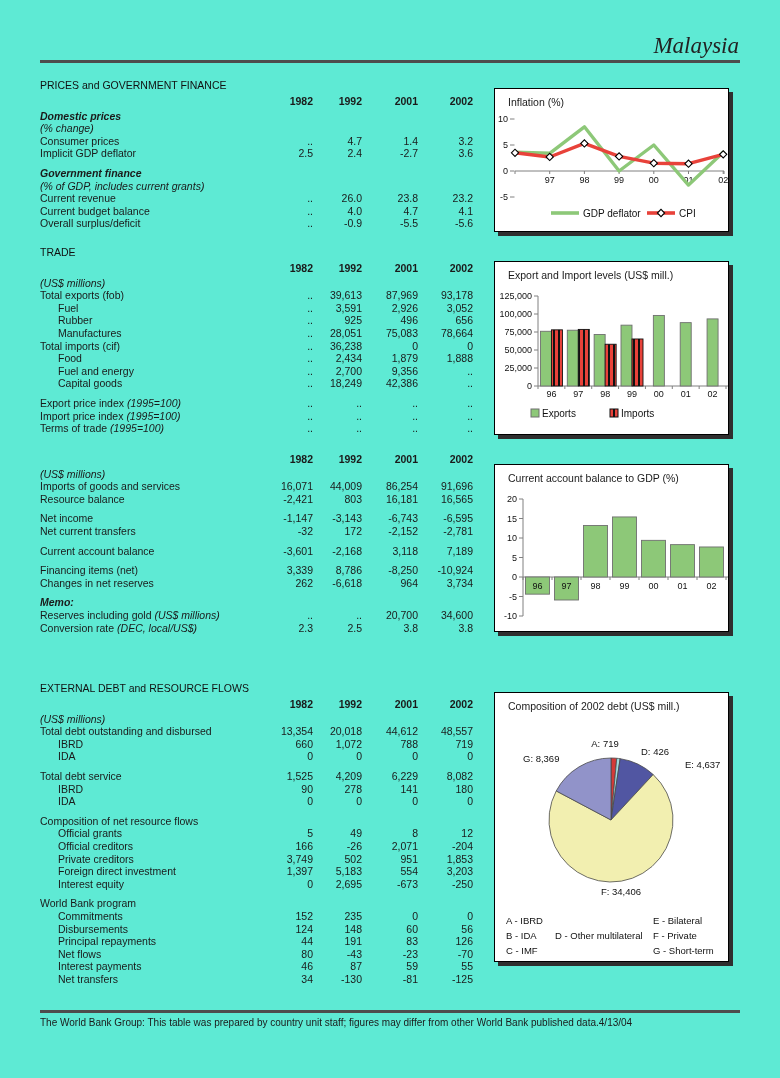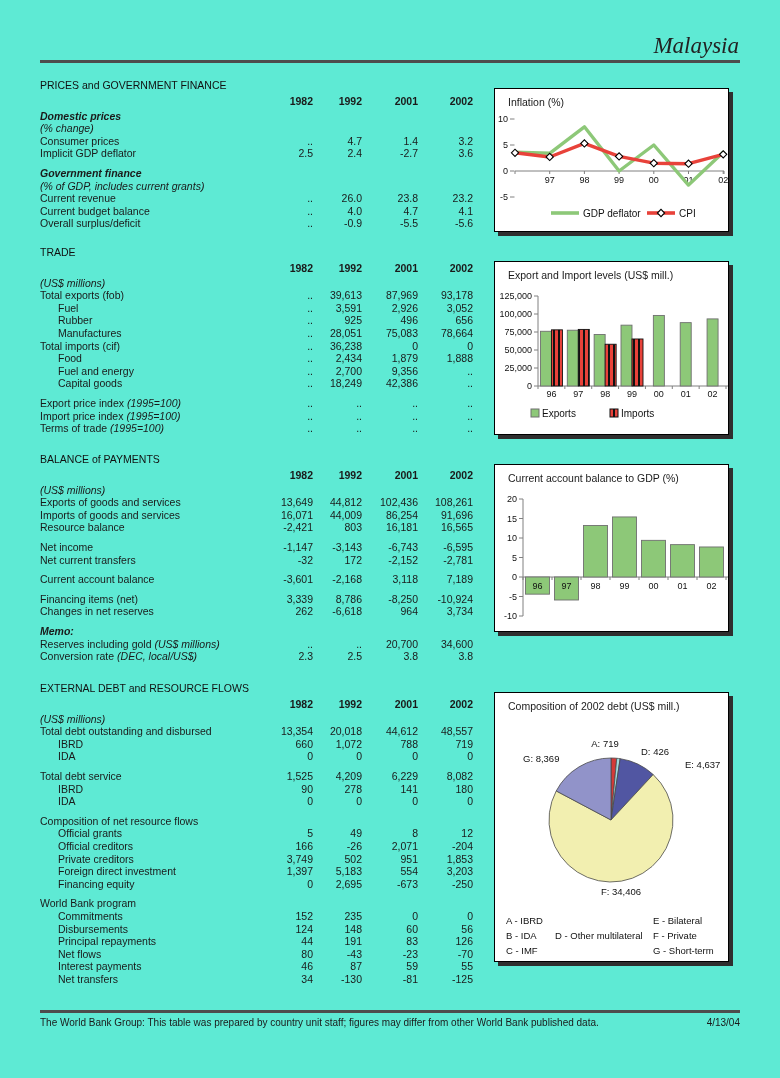--- a/index.html
+++ b/index.html
@@ -2,21 +2,21 @@
 <html><head>
 <meta charset="utf-8">
 <style>
   html,body{margin:0;padding:0;background:#fff}
   #page{position:relative;width:780px;height:1078px;background:#5eead4;overflow:hidden;
         font-family:"Liberation Sans","DejaVu Sans",sans-serif;color:#1a1a1a}
   .country{position:absolute;top:33px;right:41px;font-family:"Liberation Serif","DejaVu Serif",serif;
            font-style:italic;font-size:23px;color:#222}
   .top-rule{position:absolute;left:40px;top:60px;width:700px;height:2.5px;background:#4d4d4d}
   .footer-rule{position:absolute;left:40px;top:1010px;width:700px;height:2.5px;background:#4d4d4d}
-  .footer{position:absolute;left:40px;top:1017px;width:700px;font-size:10px;display:flex;justify-content:space-between}
+  .footer{position:absolute;left:40px;top:1017px;width:700px;font-size:10px;display:flex;}
   .section{position:absolute;left:40px;width:433px}
   .sec-title{font-weight:normal;font-size:10.5px;line-height:13px;color:#111;margin-bottom:3px}
   .trow{display:flex;height:12.6px;line-height:12.6px;font-size:10.5px;white-space:nowrap}
   .trow.gap{margin-top:7px}
   .trow .lab{flex:1;overflow:visible}
   .trow .num{width:49px;text-align:right}
   .trow .num:nth-child(4){width:56px}
   .trow .num:nth-child(5){width:55px}
   .trow.years{font-weight:bold;margin-bottom:2px}
   .trow.subhead .lab{font-weight:bold;font-style:italic}
@@ -187,38 +187,30 @@
           <span class="lab">Terms of trade <i>(1995=100)</i></span>
           <span class="num">..</span>
           <span class="num">..</span>
           <span class="num">..</span>
           <span class="num">..</span>
         </div>
       </div>
   </div>
 
   <div class="section" style="top:453px">
-    <div class="sec-title">BALANCE of PAYMENTS</div>
     <div class="trow years">
         <span class="lab"></span>
         <span class="num">1982</span>
         <span class="num">1992</span>
         <span class="num">2001</span>
         <span class="num">2002</span>
       </div>
     <div>
         <div class="trow note">
           <span class="lab">(US$ millions)</span>
-        </div>
-        <div class="trow">
-          <span class="lab">Exports of goods and services</span>
-          <span class="num">13,649</span>
-          <span class="num">44,812</span>
-          <span class="num">102,436</span>
-          <span class="num">108,261</span>
         </div>
         <div class="trow">
           <span class="lab">Imports of goods and services</span>
           <span class="num">16,071</span>
           <span class="num">44,009</span>
           <span class="num">86,254</span>
           <span class="num">91,696</span>
         </div>
         <div class="trow">
           <span class="lab">Resource balance</span>
@@ -362,21 +354,21 @@
           <span class="num">1,853</span>
         </div>
         <div class="trow indent">
           <span class="lab">Foreign direct investment</span>
           <span class="num">1,397</span>
           <span class="num">5,183</span>
           <span class="num">554</span>
           <span class="num">3,203</span>
         </div>
         <div class="trow indent">
-          <span class="lab">Financing equity</span>
+          <span class="lab">Interest equity</span>
           <span class="num">0</span>
           <span class="num">2,695</span>
           <span class="num">-673</span>
           <span class="num">-250</span>
         </div>
         <div class="trow gap">
           <span class="lab">World Bank program</span>
         </div>
         <div class="trow indent">
           <span class="lab">Commitments</span>

